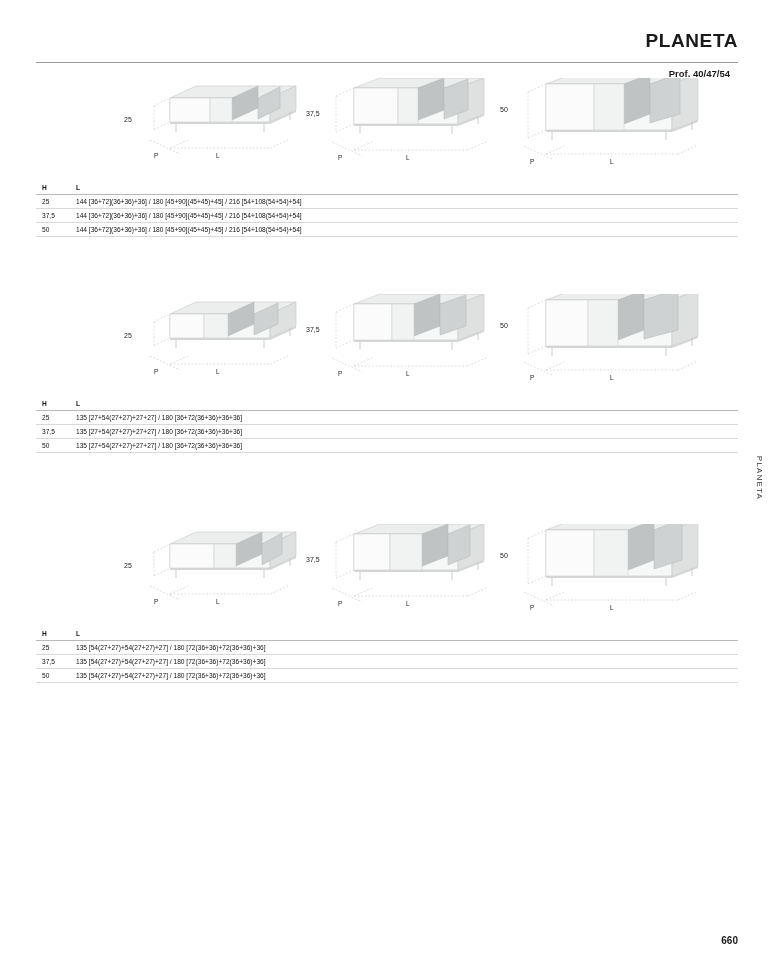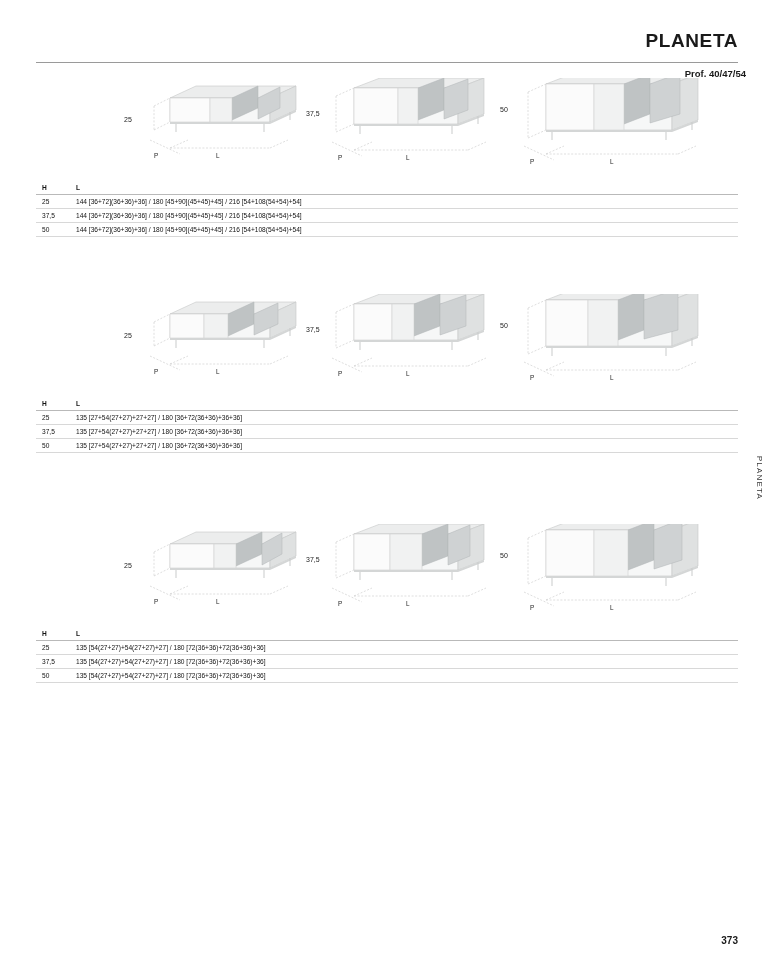--- a/index.html
+++ b/index.html
@@ -37,21 +37,21 @@
     position: absolute;
     top: 62px;
     left: 36px;
     right: 36px;
     height: 1px;
     background: #9a9a9a;
   }
   .header-sub {
     position: absolute;
     top: 68px;
-    right: 28px;
+    right: 44px;
     font-size: 9.5px;
     font-weight: bold;
     color: #1a1a1a;
     text-align: right;
   }
 
   
   .side-tab {
     position: absolute;
     top: 500px;
@@ -143,21 +143,21 @@
 </head>
 <body>
 
 <div class="page">
 
   <div class="header-title">PLANETA</div>
   <div class="header-rule"></div>
   <div class="header-sub">Prof. 40/47/54</div>
 
   <div class="side-tab">PLANETA</div>
-  <div class="page-number">373</div>
+  <div class="page-number">660</div>
 
   <div class="block" id="block-0">
     <div class="figure-row">
 
       <div class="figure fig-0">
         <svg class="fig-svg" width="218" height="92" viewBox="0 0 218 92">
 
           <g stroke="#bdbdbd" stroke-width="0.5" fill="none" stroke-dasharray="2,1.6">
             <path d="M62 28 L78 20"></path>
             <path d="M62 52 L78 44"></path>

